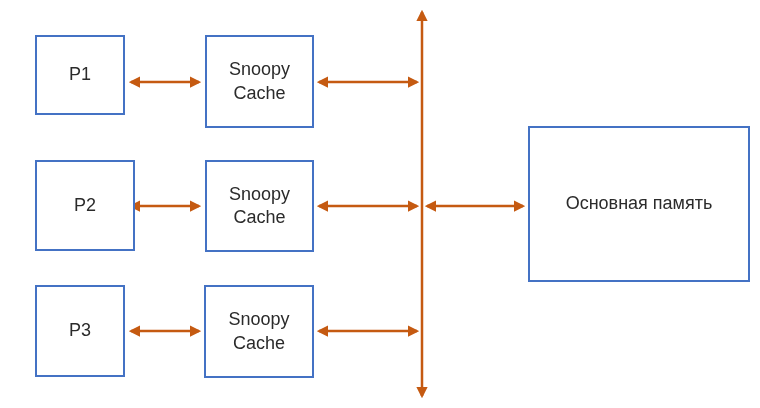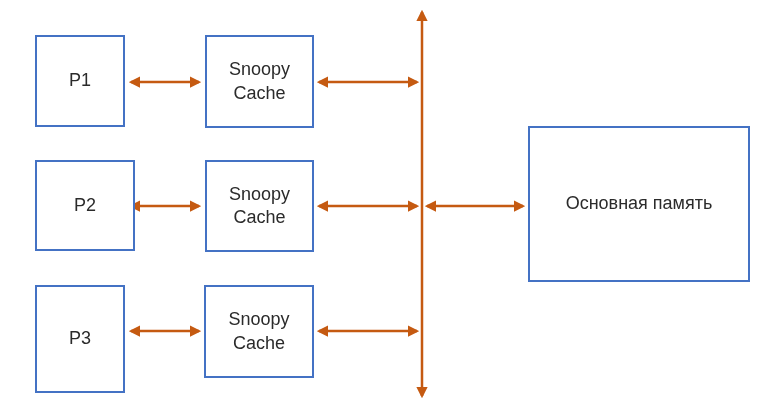--- a/index.html
+++ b/index.html
@@ -64,37 +64,37 @@
     <line x1="319" y1="82" x2="417" y2="82" marker-start="url(#arrowhead)" marker-end="url(#arrowhead)"></line>
 
     <line x1="131" y1="206" x2="199" y2="206" marker-start="url(#arrowhead)" marker-end="url(#arrowhead)"></line>
     <line x1="319" y1="206" x2="417" y2="206" marker-start="url(#arrowhead)" marker-end="url(#arrowhead)"></line>
     <line x1="427" y1="206" x2="523" y2="206" marker-start="url(#arrowhead)" marker-end="url(#arrowhead)"></line>
 
     <line x1="131" y1="331" x2="199" y2="331" marker-start="url(#arrowhead)" marker-end="url(#arrowhead)"></line>
     <line x1="319" y1="331" x2="417" y2="331" marker-start="url(#arrowhead)" marker-end="url(#arrowhead)"></line>
   </svg>
 
-  <div class="box" style="left:35px; top:35px; width:90px; height:92px">
+  <div class="box" style="left:35px; top:35px; width:90px; height:80px">
     <span>P1</span>
   </div>
   <div class="box" style="left:205px; top:35px; width:109px; height:93px">
     <span>Snoopy
 Cache</span>
   </div>
 
   <div class="box" style="left:35px; top:160px; width:100px; height:91px">
     <span>P2</span>
   </div>
   <div class="box" style="left:205px; top:160px; width:109px; height:92px">
     <span>Snoopy
 Cache</span>
   </div>
 
-  <div class="box" style="left:35px; top:285px; width:90px; height:108px">
+  <div class="box" style="left:35px; top:285px; width:90px; height:92px">
     <span>P3</span>
   </div>
   <div class="box" style="left:204px; top:285px; width:110px; height:93px">
     <span>Snoopy
 Cache</span>
   </div>
 
   <div class="box" style="left:528px; top:126px; width:222px; height:156px">
     <span>Основная память</span>
   </div>

